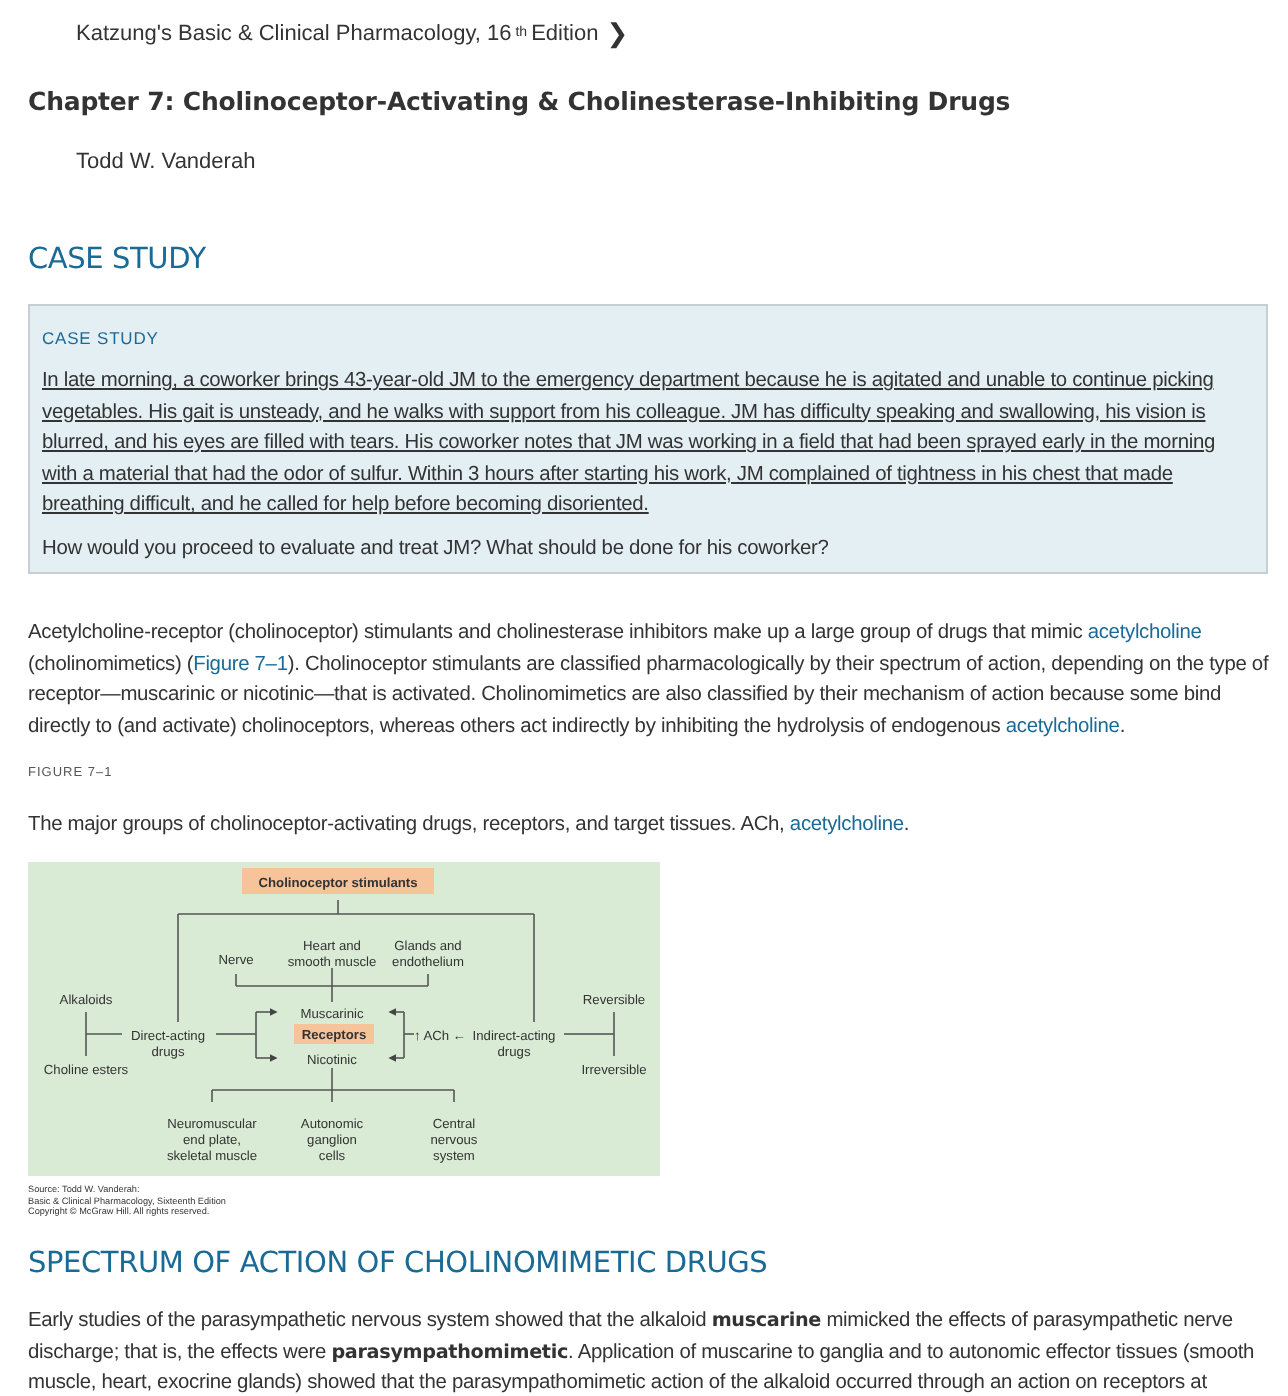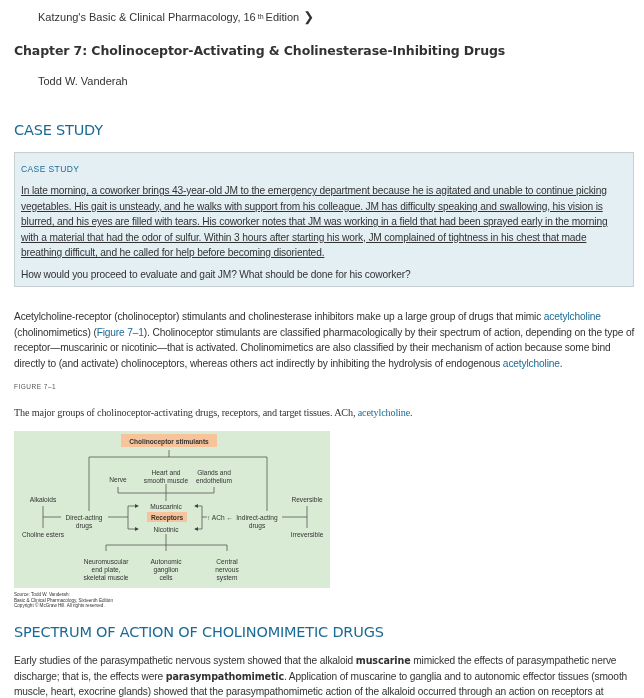--- a/index.html
+++ b/index.html
@@ -15,21 +15,21 @@
   .h2.spectrum { top: 624px; }
   .case-box { position: absolute; left: 14px; top: 152px; width: 620px; height: 135px; background: #e4eff4; border: 1px solid #c8cfd3; padding: 9px 6px 0 6px; }
   .case-label { font-size: 8.5px; color: #1a6a96; letter-spacing: 0.4px; margin-bottom: 9px; margin-top: 2px; }
   .case-text { font-size: 10.2px; line-height: 15.5px; color: #333; letter-spacing: -0.15px; text-decoration: underline; }
   .case-q { font-size: 10.2px; line-height: 15px; color: #333; margin-top: 6px; letter-spacing: -0.15px; }
   .para { position: absolute; left: 14px; width: 624px; font-size: 10.2px; line-height: 15.5px; color: #333; letter-spacing: -0.15px; }
   .para.p1 { top: 309px; }
   .para.p3 { top: 653px; }
   .link { color: #1a6a96; margin-top: 27px; }
   .fig-label { position: absolute; left: 14px; top: 383px; font-size: 6.5px; color: #555; letter-spacing: 0.5px; }
-  .fig-caption { position: absolute; left: 14px; top: 407px; font-size: 10.2px; color: #333; letter-spacing: -0.15px; font-family: Liberation Serif, serif; }
+  .fig-caption { position: absolute; left: 14px; top: 407px; font-size: 10.2px; color: #333; letter-spacing: -0.15px; }
   .figure { position: absolute; left: 14px; top: 431px; width: 316px; height: 157px; background: #d9ebd5; }
   .figure svg { width: 316px; height: 157px; display: block; }
   .figure text { font-family: "Liberation Sans", sans-serif; font-size: 6.6px; fill: #333; }
   .source { position: absolute; left: 14px; top: 592px; font-size: 4.6px; line-height: 5.6px; color: #333; }
   .bold { font-weight: bold; font-family: "DejaVu Sans", sans-serif; font-size: 9.6px; margin-top: 23px; }
 </style>
 </head>
 <body>
 
 <div class="book-link">
@@ -40,21 +40,21 @@
 </div>
 
 <div class="chapter">Chapter 7: Cholinoceptor-Activating &amp; Cholinesterase-Inhibiting Drugs</div>
 <div class="author">Todd W. Vanderah</div>
 
 <div class="h2 case">CASE STUDY</div>
 
 <div class="case-box">
   <div class="case-label">CASE STUDY</div>
   <div class="case-text">In late morning, a coworker brings 43-year-old JM to the emergency department because he is agitated and unable to continue picking vegetables. His gait is unsteady, and he walks with support from his colleague. JM has difficulty speaking and swallowing, his vision is blurred, and his eyes are filled with tears. His coworker notes that JM was working in a field that had been sprayed early in the morning with a material that had the odor of sulfur. Within 3 hours after starting his work, JM complained of tightness in his chest that made breathing difficult, and he called for help before becoming disoriented.</div>
-  <div class="case-q">How would you proceed to evaluate and gait JM? What should be done for his coworker?</div>
+  <div class="case-q">How would you proceed to evaluate and treat JM? What should be done for his coworker?</div>
 </div>
 
 <div class="para p1">
   <span>Acetylcholine-receptor (cholinoceptor) stimulants and cholinesterase inhibitors make up a large group of drugs that mimic </span><span class="link">acetylcholine</span><span> (cholinomimetics) (</span><span class="link">Figure 7–1</span><span>). Cholinoceptor stimulants are classified pharmacologically by their spectrum of action, depending on the type of receptor—muscarinic or nicotinic—that is activated. Cholinomimetics are also classified by their mechanism of action because some bind directly to (and activate) cholinoceptors, whereas others act indirectly by inhibiting the hydrolysis of endogenous </span><span class="link">acetylcholine</span><span>.</span>
 </div>
 
 <div class="fig-label">FIGURE 7–1</div>
 <div class="fig-caption">
   <span>The major groups of cholinoceptor-activating drugs, receptors, and target tissues. ACh, </span><span class="link">acetylcholine</span><span>.</span>
 </div>

